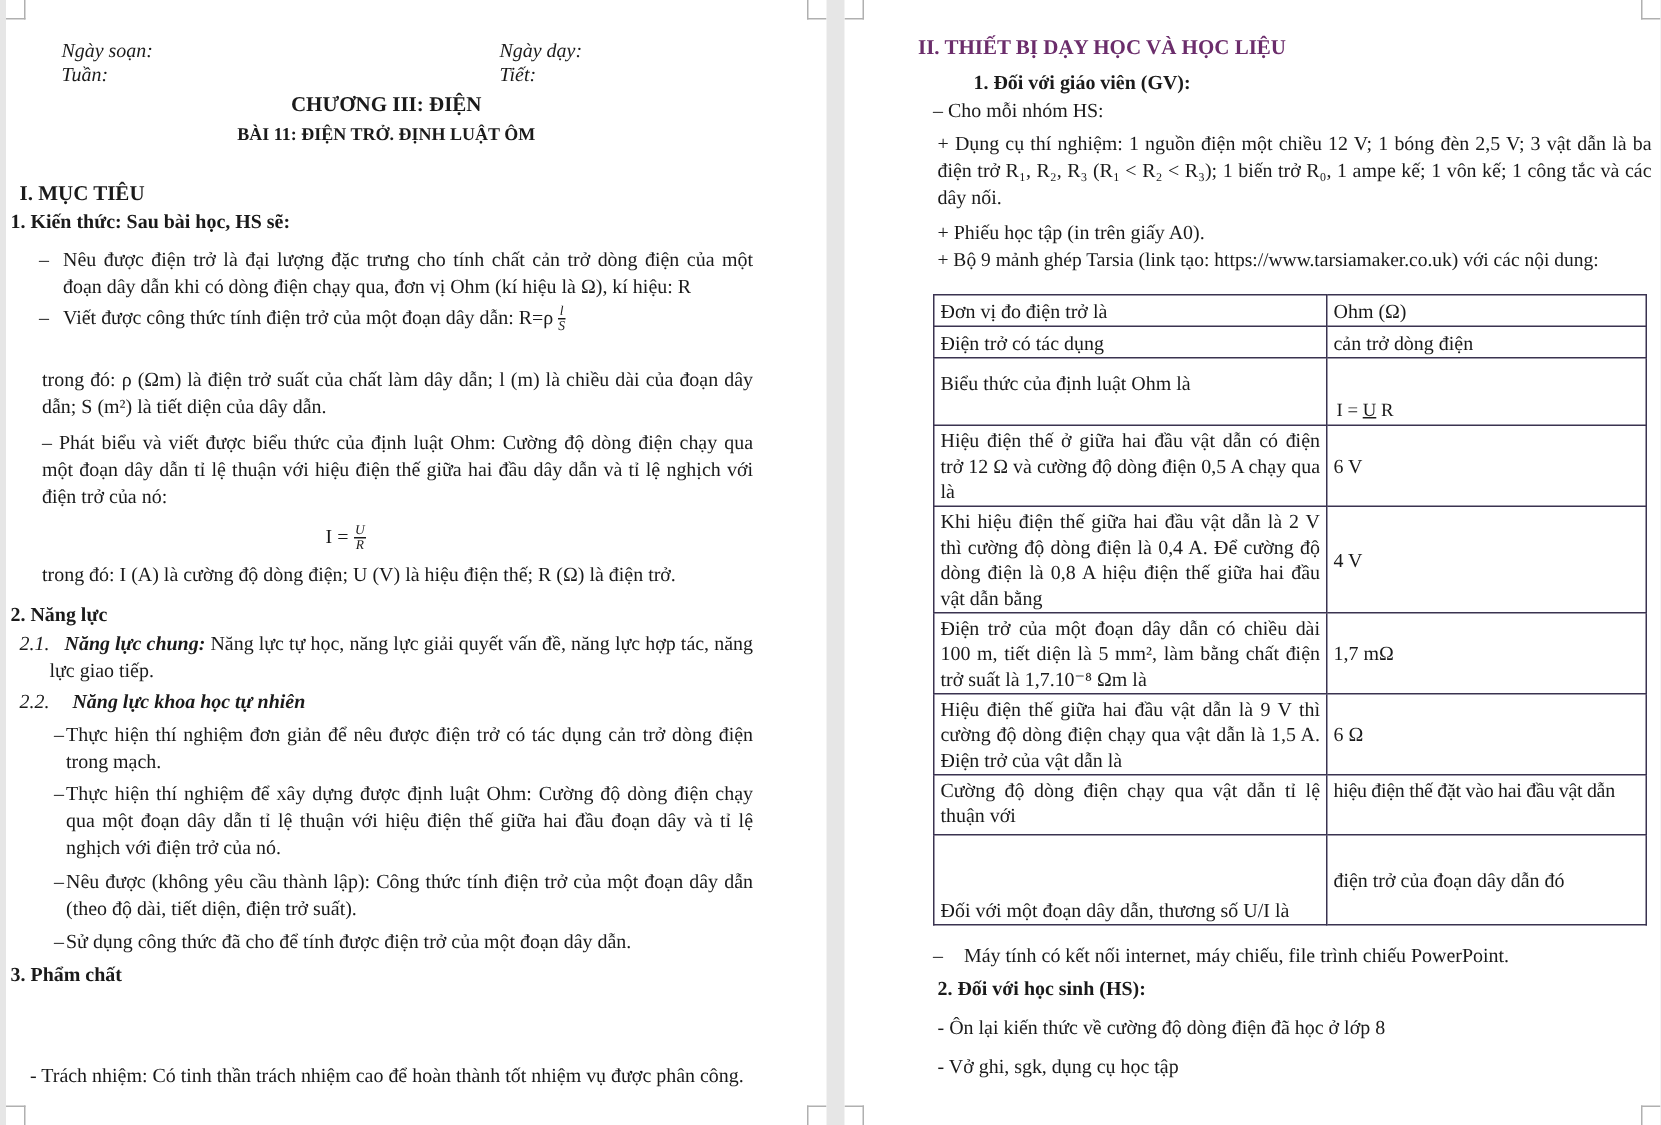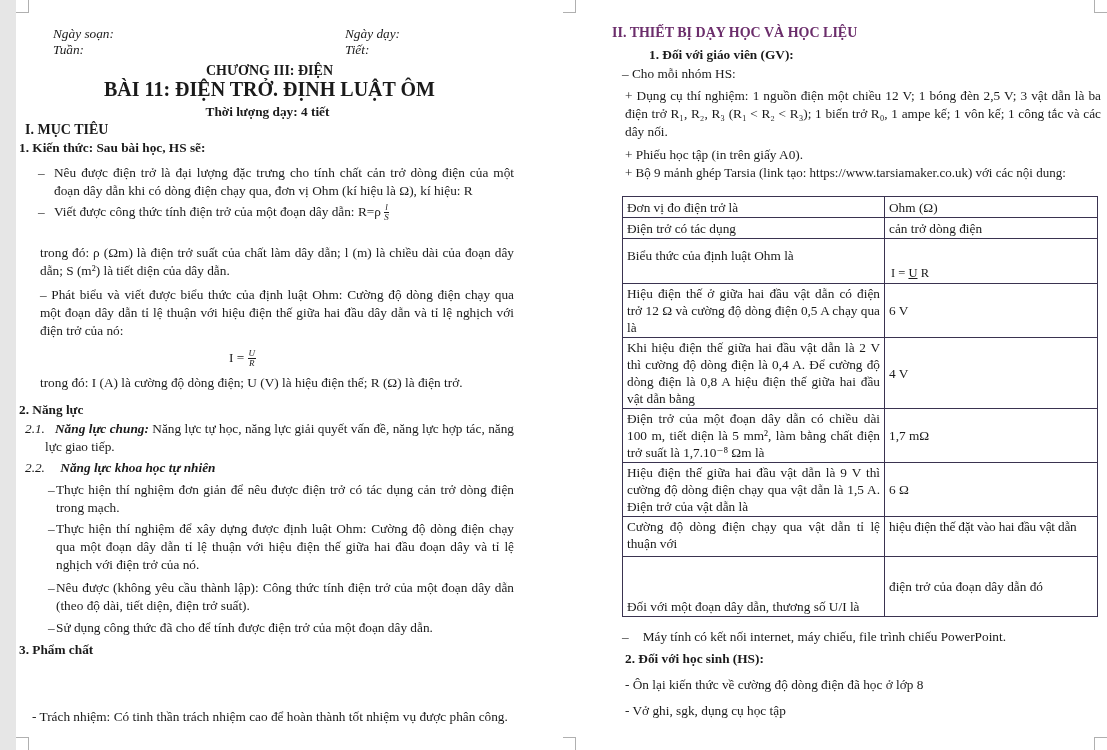--- a/index.html
+++ b/index.html
@@ -1,19 +1,19 @@
 <!DOCTYPE html>
 <html><head>
 <meta charset="utf-8">
 <style>
   html, body { margin:0; padding:0; }
   body { width:1107px; height:750px; background:#e6e6e6; position:relative; overflow:hidden;
          font-family:"Liberation Serif", "DejaVu Serif", serif; color:#1a1a1a; }
   .page { position:absolute; top:0; height:750px; background:#fff; overflow:hidden; }
-  .page.left { left:16px; width:547px;padding-left:20px; }
+  .page.left { left:4px; width:547px; }
   .page.right { left:563px; width:544px; }
   .crop { position:absolute; border-color:#b0b0b0; border-style:solid; width:12px; height:12px; }
   .abs { position:absolute; white-space:nowrap; font-size:13.3px; line-height:17px; }
   .it { font-style:italic; }
   .b { font-weight:bold; }
   .center { text-align:center; }
   .para { position:absolute; font-size:13.3px; line-height:18px; text-align:justify; }
   .purple { color:#6b2d6b; font-weight:bold; }
   .frac { display:inline-block; vertical-align:middle; text-align:center; font-size:9px; line-height:9px; font-style:italic; }
   .frac span { display:block; }
@@ -30,22 +30,21 @@
   <div class="crop" style="right:0;top:0;border-width:0 0 1px 1px;"></div>
   <div class="crop" style="left:0;bottom:0;border-width:1px 1px 0 0;"></div>
   <div class="crop" style="right:0;bottom:0;border-width:1px 0 0 1px;"></div>
 
   <div class="abs it" style="left:37px;top:25px;">Ngày soạn:</div>
   <div class="abs it" style="left:329px;top:25px;">Ngày dạy:</div>
   <div class="abs it" style="left:37px;top:41px;">Tuần:</div>
   <div class="abs it" style="left:329px;top:41px;">Tiết:</div>
 
   <div class="abs b center" style="left:0;width:507px;top:62px;font-size:14px;">CHƯƠNG III: ĐIỆN</div>
-  <div class="abs b center" style="left:0;width:507px;top:81px;font-size:20px;">BÀI 11: ĐIỆN TRỞ. ĐỊNH LUẬT ÔM</div>
-  <div class="abs b center" style="left:0;width:503px;top:103px;">Thời lượng dạy: 4 tiết</div>
+  <div class="abs b center" style="left:0;width:507px;top:81px;font-size:12px;">BÀI 11: ĐIỆN TRỞ. ĐỊNH LUẬT ÔM</div>
 
   <div class="abs b" style="left:9px;top:121px;font-size:14px;">I. MỤC TIÊU</div>
   <div class="abs b" style="left:3px;top:139px;">1. Kiến thức: Sau bài học, HS sẽ:</div>
 
   <div class="para" style="left:22px;top:164px;width:476px;">
     <span style="position:absolute;left:0;">–</span>
     <div style="margin-left:16px;">Nêu được điện trở là đại lượng đặc trưng cho tính chất cản trở dòng điện của một đoạn dây dẫn khi có dòng điện chạy qua, đơn vị Ohm (kí hiệu là Ω), kí hiệu: R</div>
   </div>
   <div class="para" style="left:22px;top:203px;width:476px;">
     <span style="position:absolute;left:0;">–</span>

